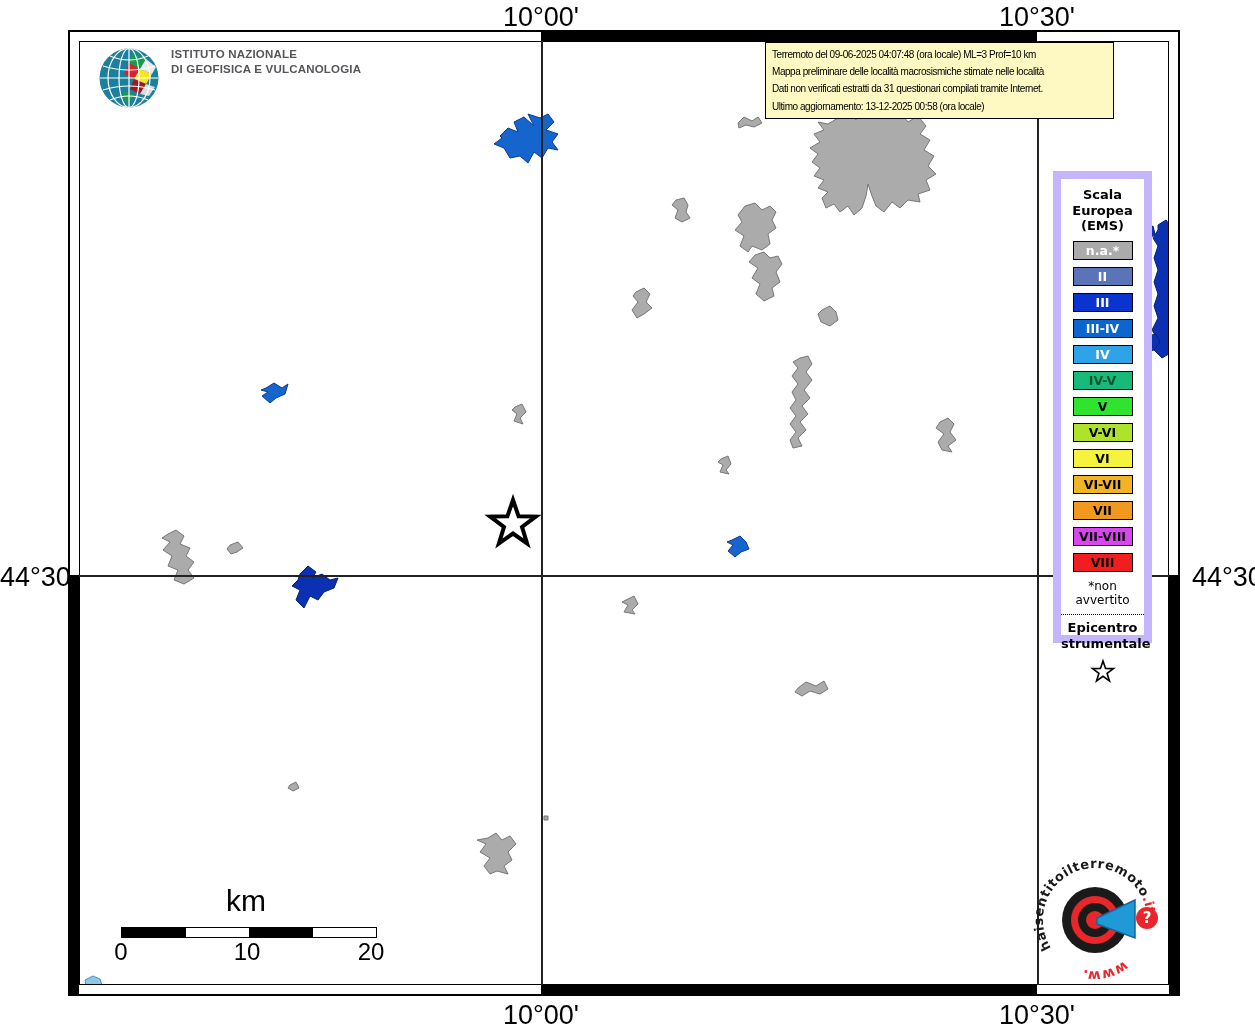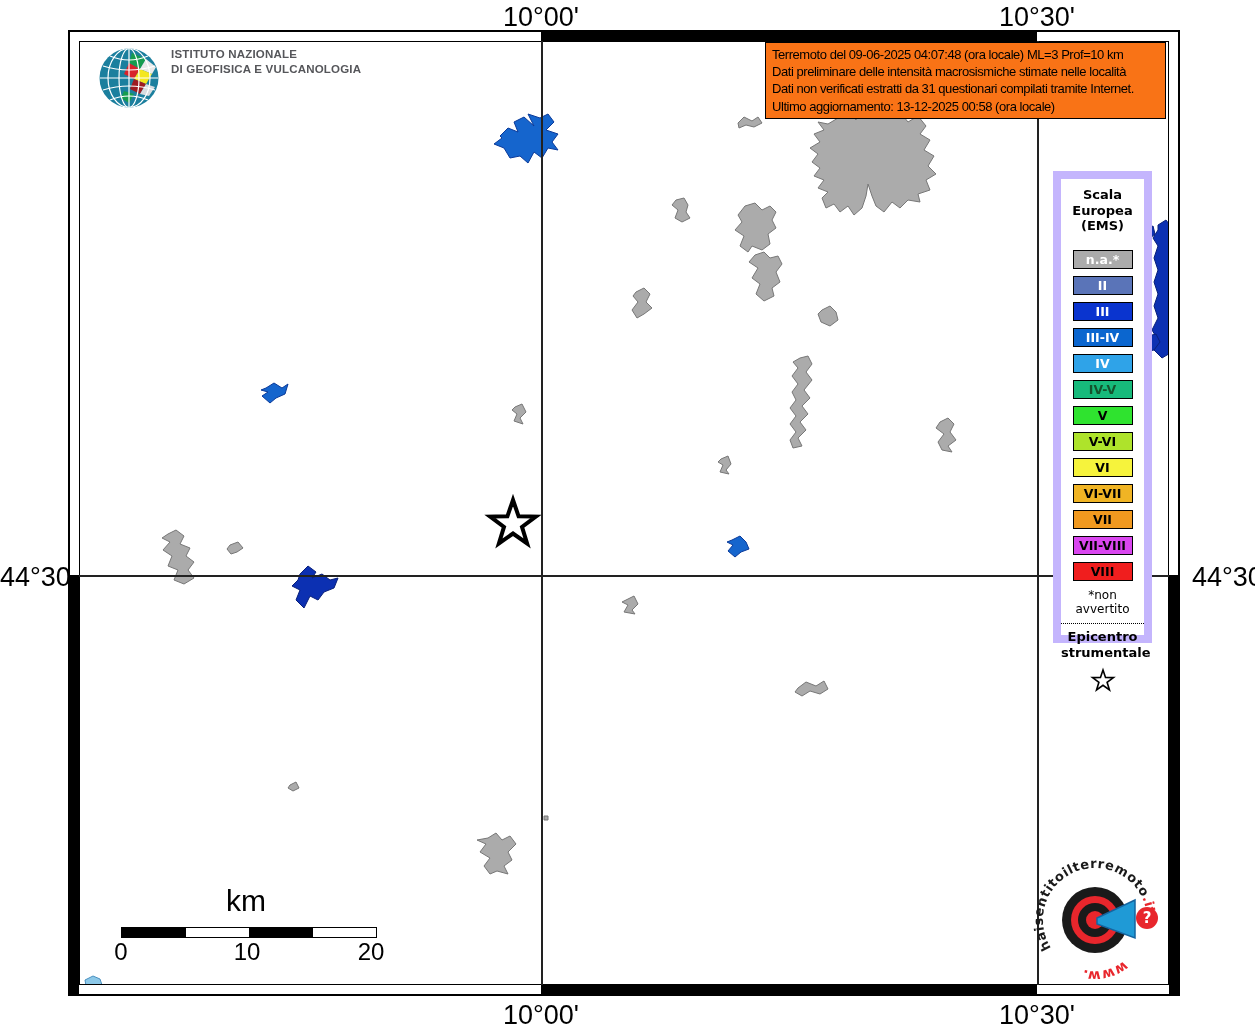--- a/index.html
+++ b/index.html
@@ -30,30 +30,30 @@
   .gl-h{top:543px;left:9px;right:9px;height:1.5px;}
 
   
   .features{position:absolute;left:0;top:0;width:1255px;height:1024px;z-index:3;}
 
   
   .ingv{position:absolute;left:98px;top:47px;display:flex;gap:11px;z-index:6;}
   .ingv-text{font-size:11.5px;font-weight:bold;color:#55565a;line-height:15px;letter-spacing:.2px;}
 
   
-  .title-box{position:absolute;left:765px;top:42px;width:401px;box-sizing:border-box;
-             background:#f97316;border:1.5px solid #000;padding:3px 6px;z-index:7;
-             font-size:13px;letter-spacing:-0.45px;line-height:17.2px;white-space:nowrap;}
+  .title-box{position:absolute;left:765px;top:42px;width:349px;box-sizing:border-box;
+             background:#fef9c3;border:1.5px solid #000;padding:3px 6px;z-index:7;
+             font-size:10px;letter-spacing:-0.45px;line-height:17.2px;white-space:nowrap;}
 
   
   .legend{position:absolute;left:1053px;top:171px;width:99px;height:472px;box-sizing:border-box;
           background:#fff;border:8px solid #c4b5fd;z-index:7;text-align:center;
           font-family:"DejaVu Sans","Liberation Sans",sans-serif;}
   .legend-title{font-weight:bold;font-size:13px;line-height:15.5px;margin-top:8px;}
-  .swatches{margin-top:16px;}
+  .swatches{margin-top:7px;}
   .swatch{width:58px;height:17px;margin:0 auto 7px auto;border:1.2px solid #000;box-sizing:content-box;
           font-weight:bold;font-size:12.5px;line-height:17px;}
   .legend-foot{font-size:12px;margin-top:2px;}
   .legend-divider{border-top:1.5px dotted #000;margin:7px 0 5px 0;}
   .legend-epi{font-weight:bold;font-size:13px;line-height:16px;}
   .legend-star{margin-top:4px;}
 
   
   .sb-km{position:absolute;left:186px;top:884px;width:120px;text-align:center;font-size:30px;z-index:5;}
   .scalebar{position:absolute;left:121px;top:927px;display:flex;z-index:5;}
@@ -163,21 +163,21 @@
       </g>
     </svg>
     <div class="ingv-text">
       <div>ISTITUTO NAZIONALE</div>
       <div>DI GEOFISICA E VULCANOLOGIA</div>
     </div>
   </div>
 
   <div class="title-box">
     <div>Terremoto del 09-06-2025 04:07:48 (ora locale) ML=3 Prof=10 km</div>
-    <div>Dati preliminare delle intensità macrosismiche stimate nelle località</div>
+    <div>Mappa preliminare delle località macrosismiche stimate nelle località</div>
     <div>Dati non verificati estratti da 31 questionari compilati tramite Internet.</div>
     <div>Ultimo aggiornamento: 13-12-2025 00:58 (ora locale)</div>
   </div>
 
   <div class="legend">
     <div class="legend-title">
       <div>Scala</div>
       <div>Europea</div>
       <div>(EMS)</div>
     </div>

